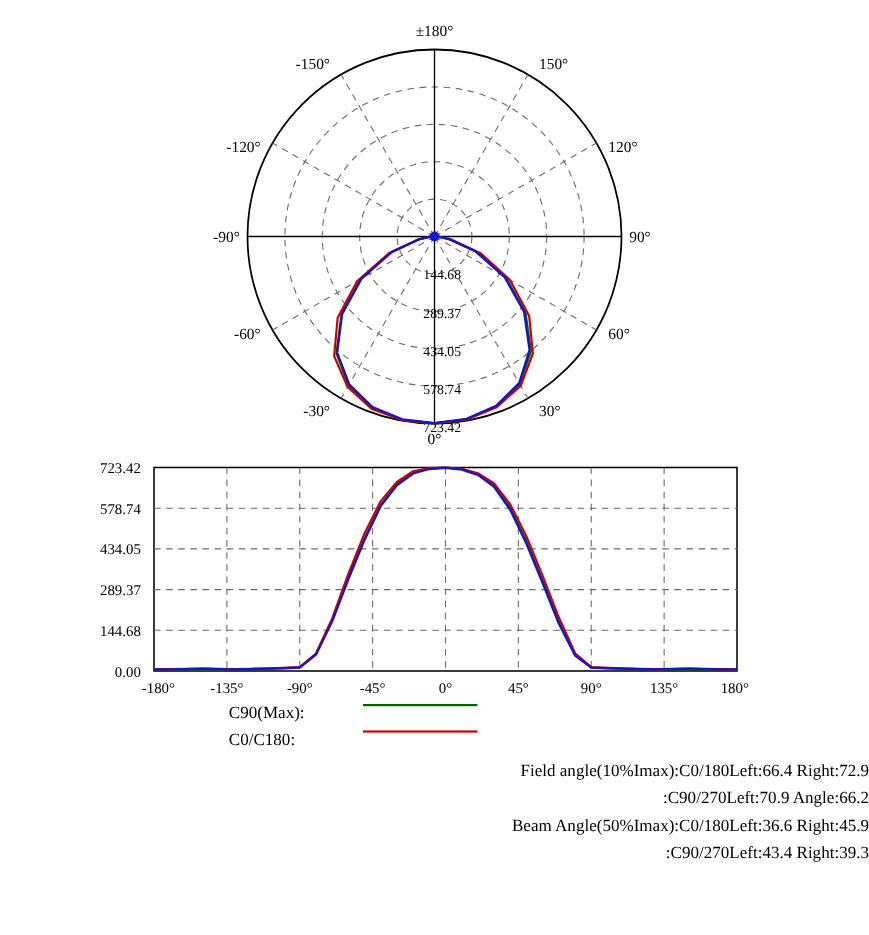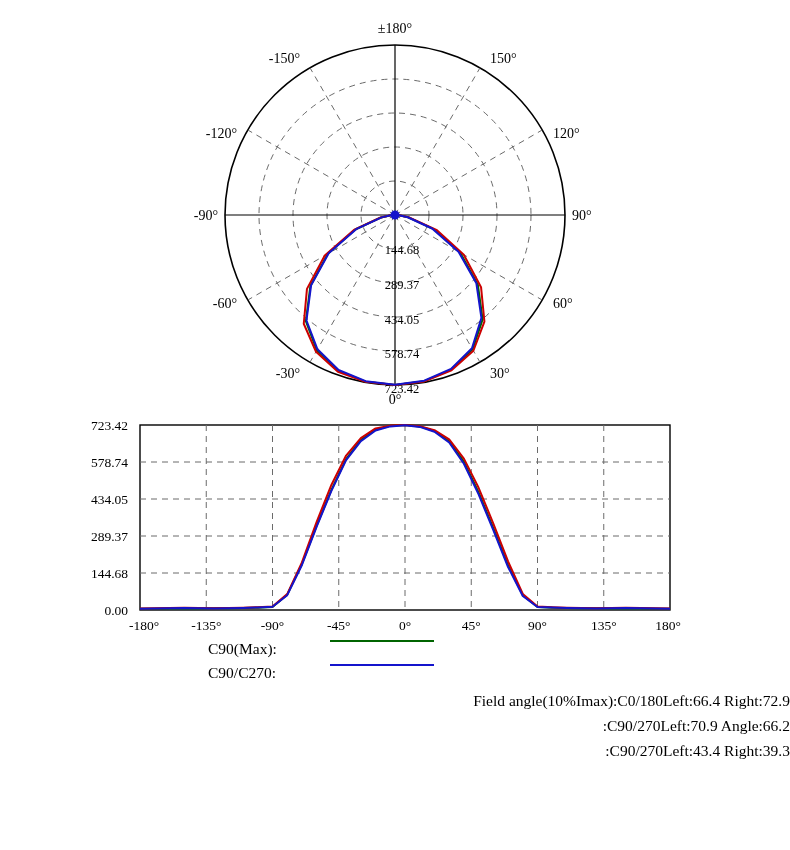--- a/index.html
+++ b/index.html
@@ -193,22 +193,23 @@
         </g>
     </svg>
   </div>
 
   <div id="legend-block">
     <div class="legend-row">
       <span class="legend-label">C90(Max):</span>
       <span class="legend-swatch" id="swatch-0" style="border-top-color: rgb(0, 100, 0);"></span>
     </div>
     <div class="legend-row">
-      <span class="legend-label">C90/C270:</span>
-      <span class="legend-swatch" id="swatch-2" style="border-top-color: rgb(20, 20, 204);"></span>
+      <span class="legend-label">C0/C180:</span>
+      <span class="legend-swatch" id="swatch-1" style="border-top-color: rgb(204, 0, 0);"></span>
     </div>
 
     <div class="note-line">Field angle(10%Imax):C0/180Left:66.4 Right:72.9</div>
     <div class="note-line note-indent-1">:C90/270Left:70.9 Angle:66.2</div>
+    <div class="note-line">Beam Angle(50%Imax):C0/180Left:36.6 Right:45.9</div>
     <div class="note-line note-indent-2">:C90/270Left:43.4 Right:39.3</div>
   </div>
 
 </div>
 
 </body></html>

